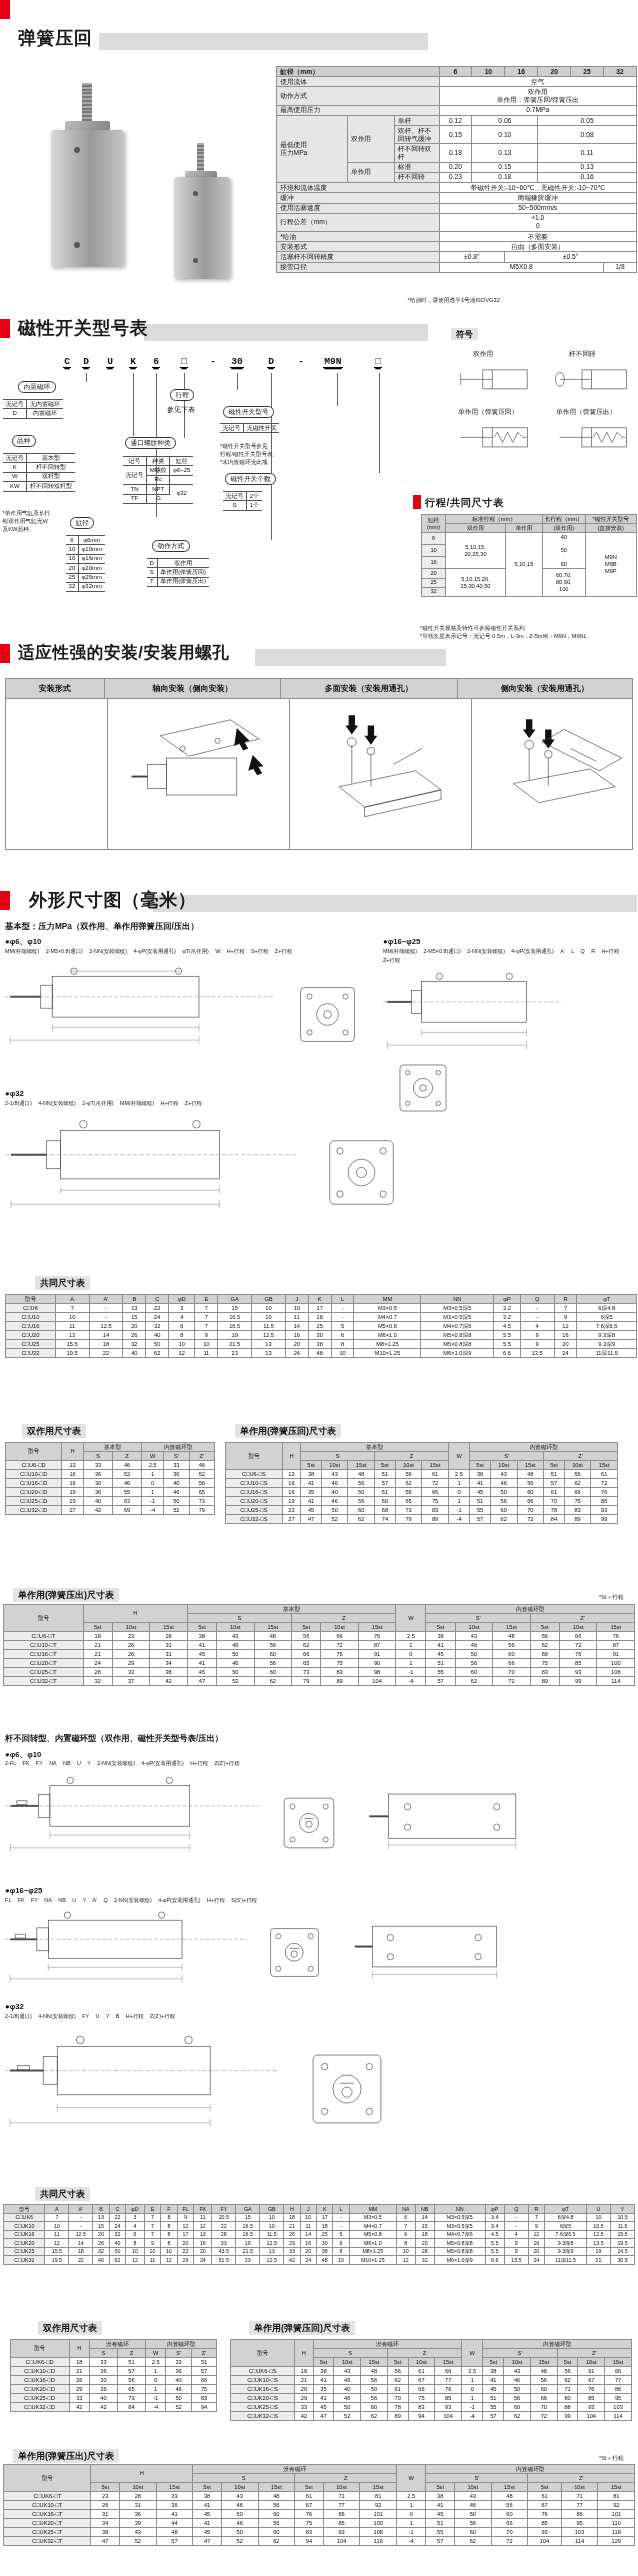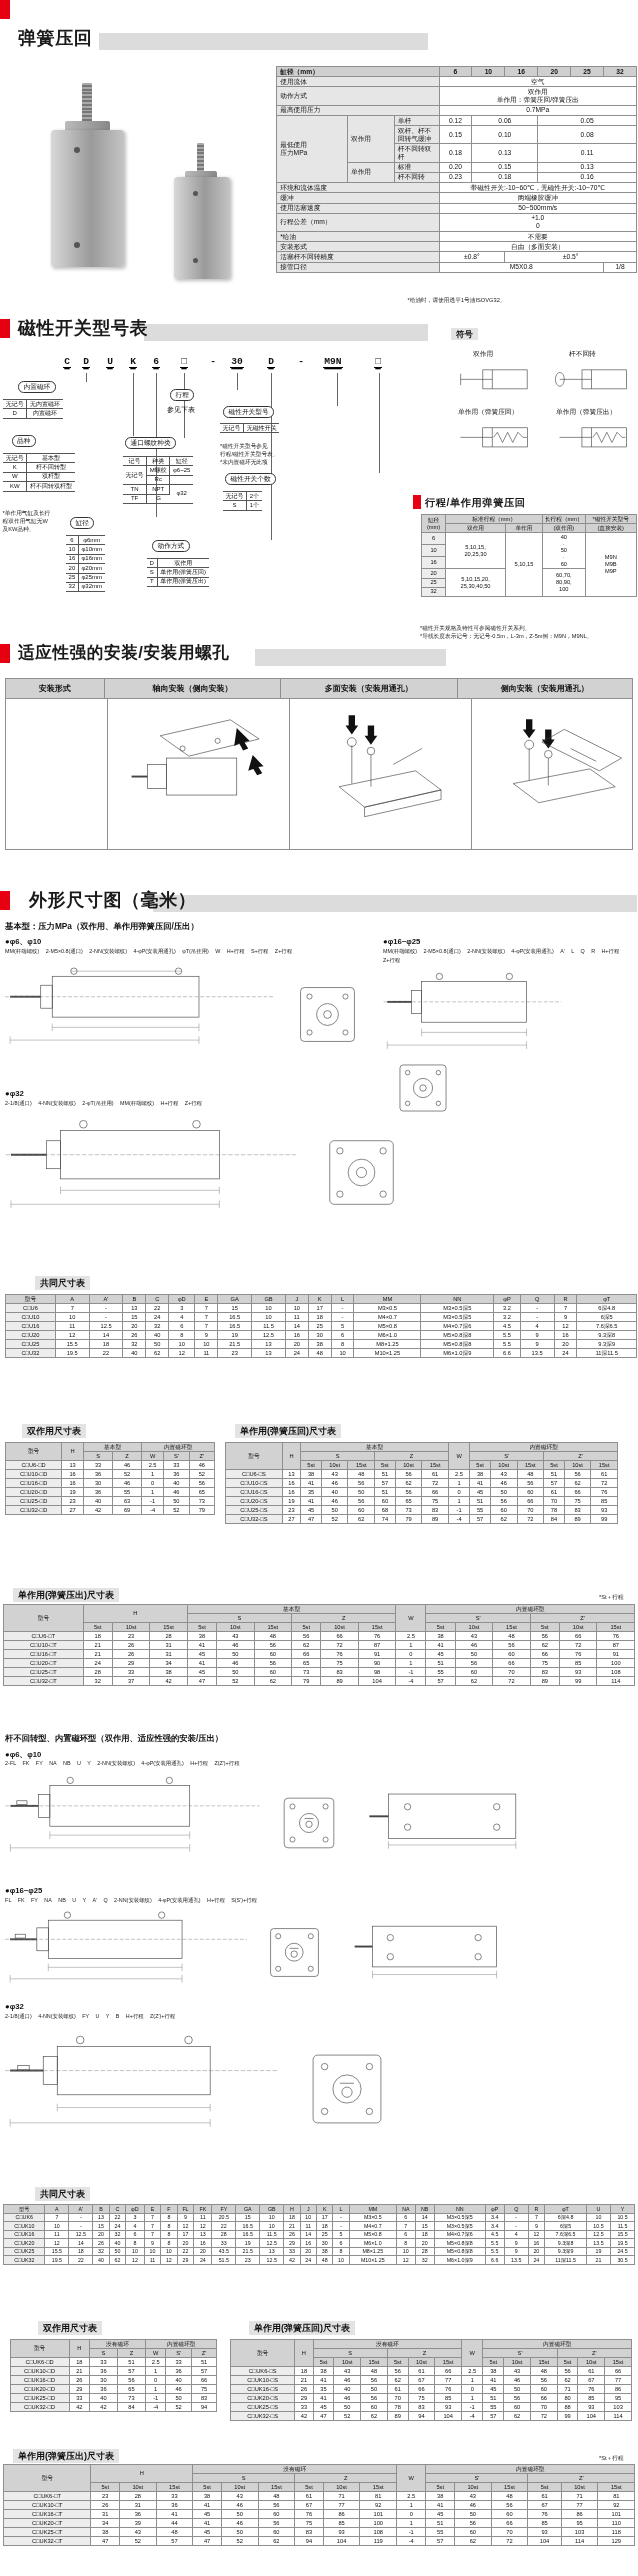--- a/index.html
+++ b/index.html
@@ -387,21 +387,21 @@
     <polyline points="62,27 68,19 76,35 84,19 92,35 100,19 108,27 114,27"></polyline>
   </svg>
   <svg class="abs dwg" style="left:550px;top:420px;" width="83" height="36" viewBox="0 0 130 56">
     <rect x="50" y="12" width="70" height="30"></rect>
       <line x1="65" y1="12" x2="65" y2="42"></line>
       <line x1="15" y1="27" x2="65" y2="27"></line>
     <polyline points="67,27 73,19 81,35 89,19 97,35 105,19 113,27 118,27"></polyline>
   </svg>
 
   <div class="redsq" style="left:413px;top:495px;width:7.7px;height:14px;"></div>
-  <div class="sec-title" style="left:425px;top:496px;font-size:10.2px;">行程/单作用弹簧压回</div>
+  <div class="sec-title" style="left:425px;top:496px;font-size:10.2px;">行程/共同尺寸表</div>
   <div class="abs" style="left:421px;top:514px;">
       <table class="t stroke-t">
         <colgroup>
           <col style="width: 24px;">
           <col style="width: 59px;">
           <col style="width: 37px;">
           <col style="width: 42px;">
           <col style="width: 51px;">
         </colgroup>
         <thead>
@@ -1146,21 +1146,21 @@
             <td>62</td>
             <td>72</td>
             <td>89</td>
             <td>99</td>
             <td>114</td>
           </tr>
         </tbody>
       </table>
     </div>
 
-  <div class="abs sub" style="left:5.1px;top:1733px;">杆不回转型、内置磁环型（双作用、适应性强的安装/压出）</div>
+  <div class="abs sub" style="left:5.1px;top:1733px;">杆不回转型、内置磁环型（双作用、磁性开关型号表/压出）</div>
 
   <div class="abs glabel" style="left:5.1px;top:1750px;">●φ6、φ10</div>
   <div class="abs" style="left:5.1px;top:1759px;width:628px;">
     <div class="annrow">
         <span class="ann">2-FL</span>
         <span class="ann">FK</span>
         <span class="ann">FY</span>
         <span class="ann">NA</span>
         <span class="ann">NB</span>
         <span class="ann">U</span>

